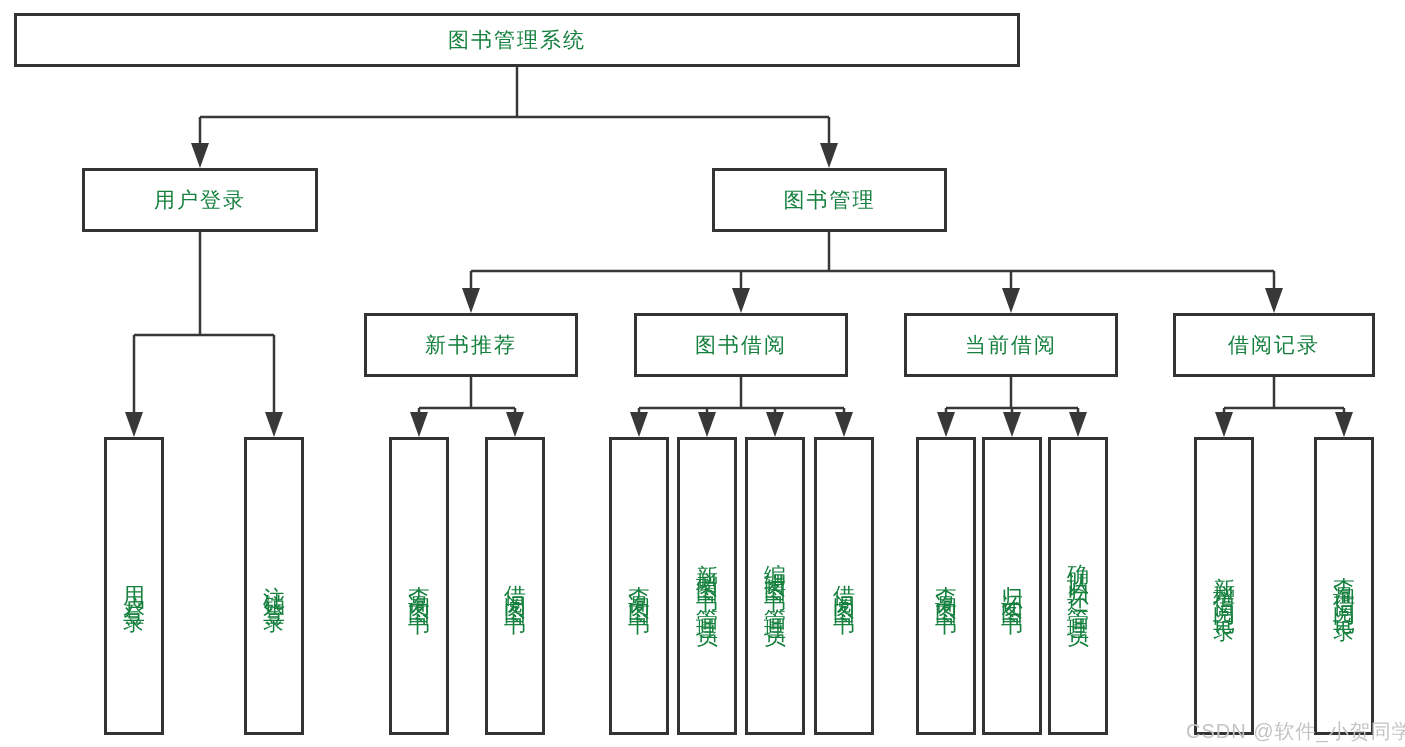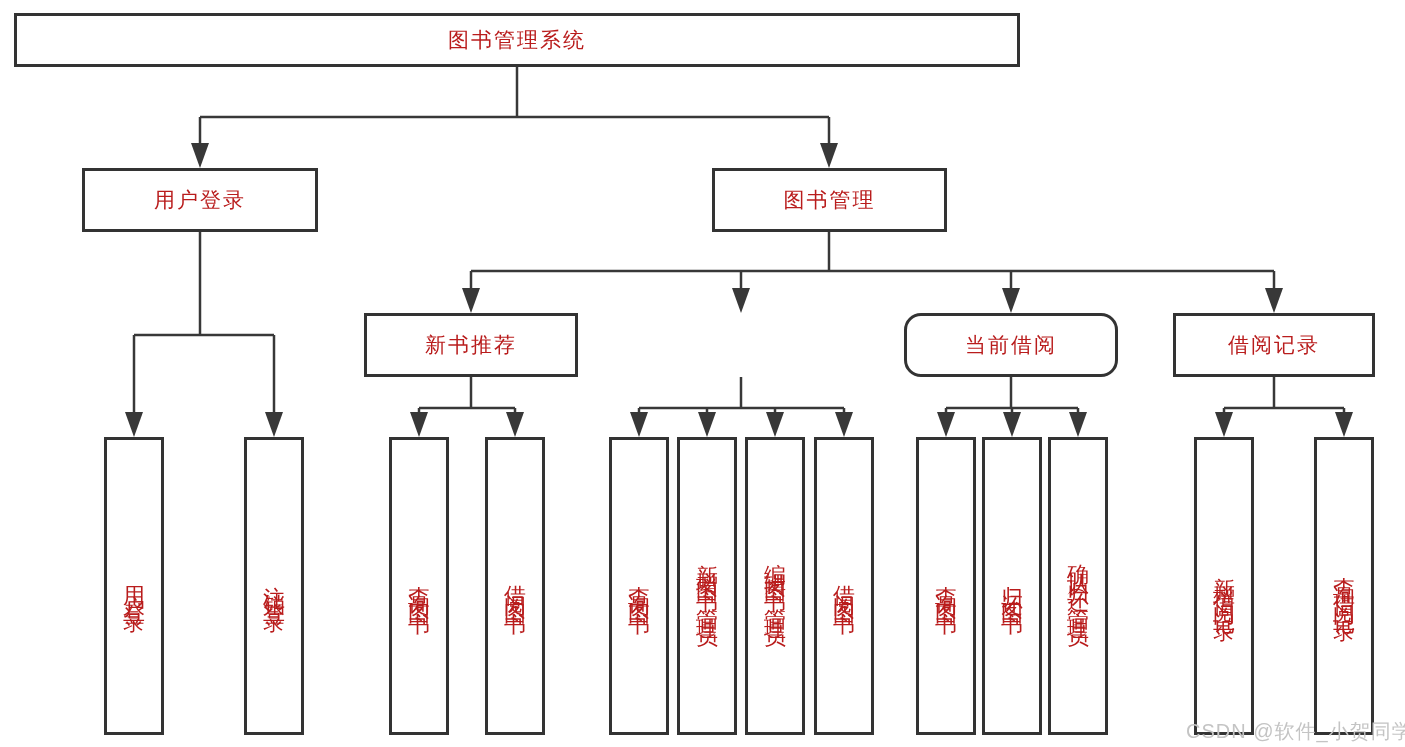--- a/index.html
+++ b/index.html
@@ -23,42 +23,42 @@
     height: 747px;
   }
   .box {
     position: absolute;
     box-sizing: border-box;
     border: 3px solid #333333;
     background: #ffffff;
     display: flex;
     align-items: center;
     justify-content: center;
-    color: #b91c1c;
+    color: #15803d;
   }
   .h-label {
     font-size: 21px;
     letter-spacing: 2px;
     white-space: nowrap;
   }
   .v-box .v-label {
     writing-mode: vertical-rl;
     text-orientation: mixed;
     font-size: 22px;
     letter-spacing: 9px;
     line-height: 1.1;
     white-space: nowrap;
   }
   .root-box  { left: 14px;  top: 13px;  width: 1006px; height: 54px; }
   .l2-a      { left: 82px;  top: 168px; width: 236px;  height: 64px; }
   .l2-b      { left: 712px; top: 168px; width: 235px;  height: 64px; font-family: Liberation Serif, serif; }
   .l3        { top: 313px;  height: 64px; }
   .l3-a      { left: 364px;  width: 214px; }
   .l3-b      { left: 634px;  width: 214px; }
-  .l3-c      { left: 904px;  width: 214px; border-radius: 17px; }
+  .l3-c      { left: 904px;  width: 214px; }
   .l3-d      { left: 1173px; width: 202px; }
   .leaf      { top: 437px; width: 60px; height: 298px; }
   .leaf-1  { left: 104px; }
   .leaf-2  { left: 244px; }
   .leaf-3  { left: 389px; }
   .leaf-4  { left: 485px; }
   .leaf-5  { left: 609px; }
   .leaf-6  { left: 677px; }
   .leaf-7  { left: 745px; }
   .leaf-8  { left: 814px; }
@@ -157,20 +157,23 @@
   <div class="box l2-a">
     <span class="h-label">用户登录</span>
   </div>
   <div class="box l2-b">
     <span class="h-label">图书管理</span>
   </div>
 
   <div class="box l3 l3-a">
     <span class="h-label">新书推荐</span>
   </div>
+  <div class="box l3 l3-b">
+    <span class="h-label">图书借阅</span>
+  </div>
   <div class="box l3 l3-c">
     <span class="h-label">当前借阅</span>
   </div>
   <div class="box l3 l3-d">
     <span class="h-label">借阅记录</span>
   </div>
 
   <div class="box v-box leaf leaf-1">
     <span class="v-label">用户登录</span>
   </div>

